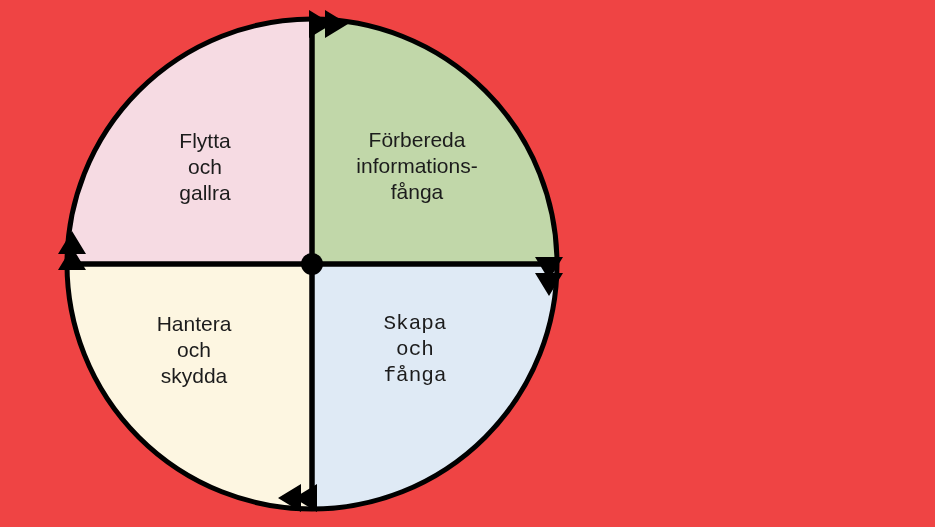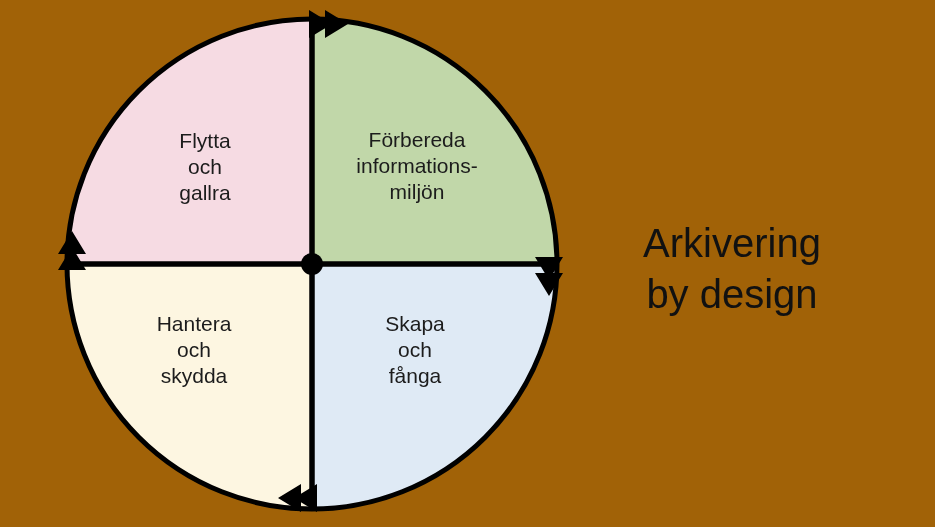--- a/index.html
+++ b/index.html
@@ -3,21 +3,21 @@
 <meta charset="utf-8">
 <style>
   html, body {
     margin: 0;
     padding: 0;
   }
   .stage {
     position: relative;
     width: 935px;
     height: 527px;
-    background: #a16207;
+    background: #ef4444;
     overflow: hidden;
     font-family: "Liberation Sans", "DejaVu Sans", sans-serif;
   }
   .diagram-svg {
     position: absolute;
     left: 0;
     top: 0;
   }
   .q-label {
     position: absolute;
@@ -25,21 +25,21 @@
     text-align: center;
     font-size: 21px;
     line-height: 26px;
     color: #1c1c1c;
     white-space: pre-line;
     pointer-events: none;
   }
   .q-label.flytta   { left: 205px; top: 167px; }
   .q-label.forbereda{ left: 417px; top: 166px; }
   .q-label.hantera  { left: 194px; top: 350px; }
-  .q-label.skapa    { left: 415px; top: 350px; }
+  .q-label.skapa    { left: 415px; top: 350px; font-family: Liberation Mono, monospace; }
   .diagram-title {
     position: absolute;
     left: 732px;
     top: 269px;
     transform: translate(-50%, -50%);
     text-align: center;
     font-size: 40px;
     line-height: 51px;
     font-weight: 400;
     color: #111111;
@@ -78,26 +78,24 @@
       <path d="M0,0 L-23,-14 L-23,14 Z M16,0 L-7,-14 L-7,14 Z" fill="#000000"></path>
     </g>
   </svg>
 
   <div class="q-label flytta">Flytta
 och
 gallra</div>
 
   <div class="q-label forbereda">Förbereda
 informations-
-miljön</div>
+fånga</div>
 
   <div class="q-label hantera">Hantera
 och
 skydda</div>
 
   <div class="q-label skapa">Skapa
 och
 fånga</div>
 
-  <div class="diagram-title">Arkivering
-by design</div>
 
 </div>
 
 </body></html>

